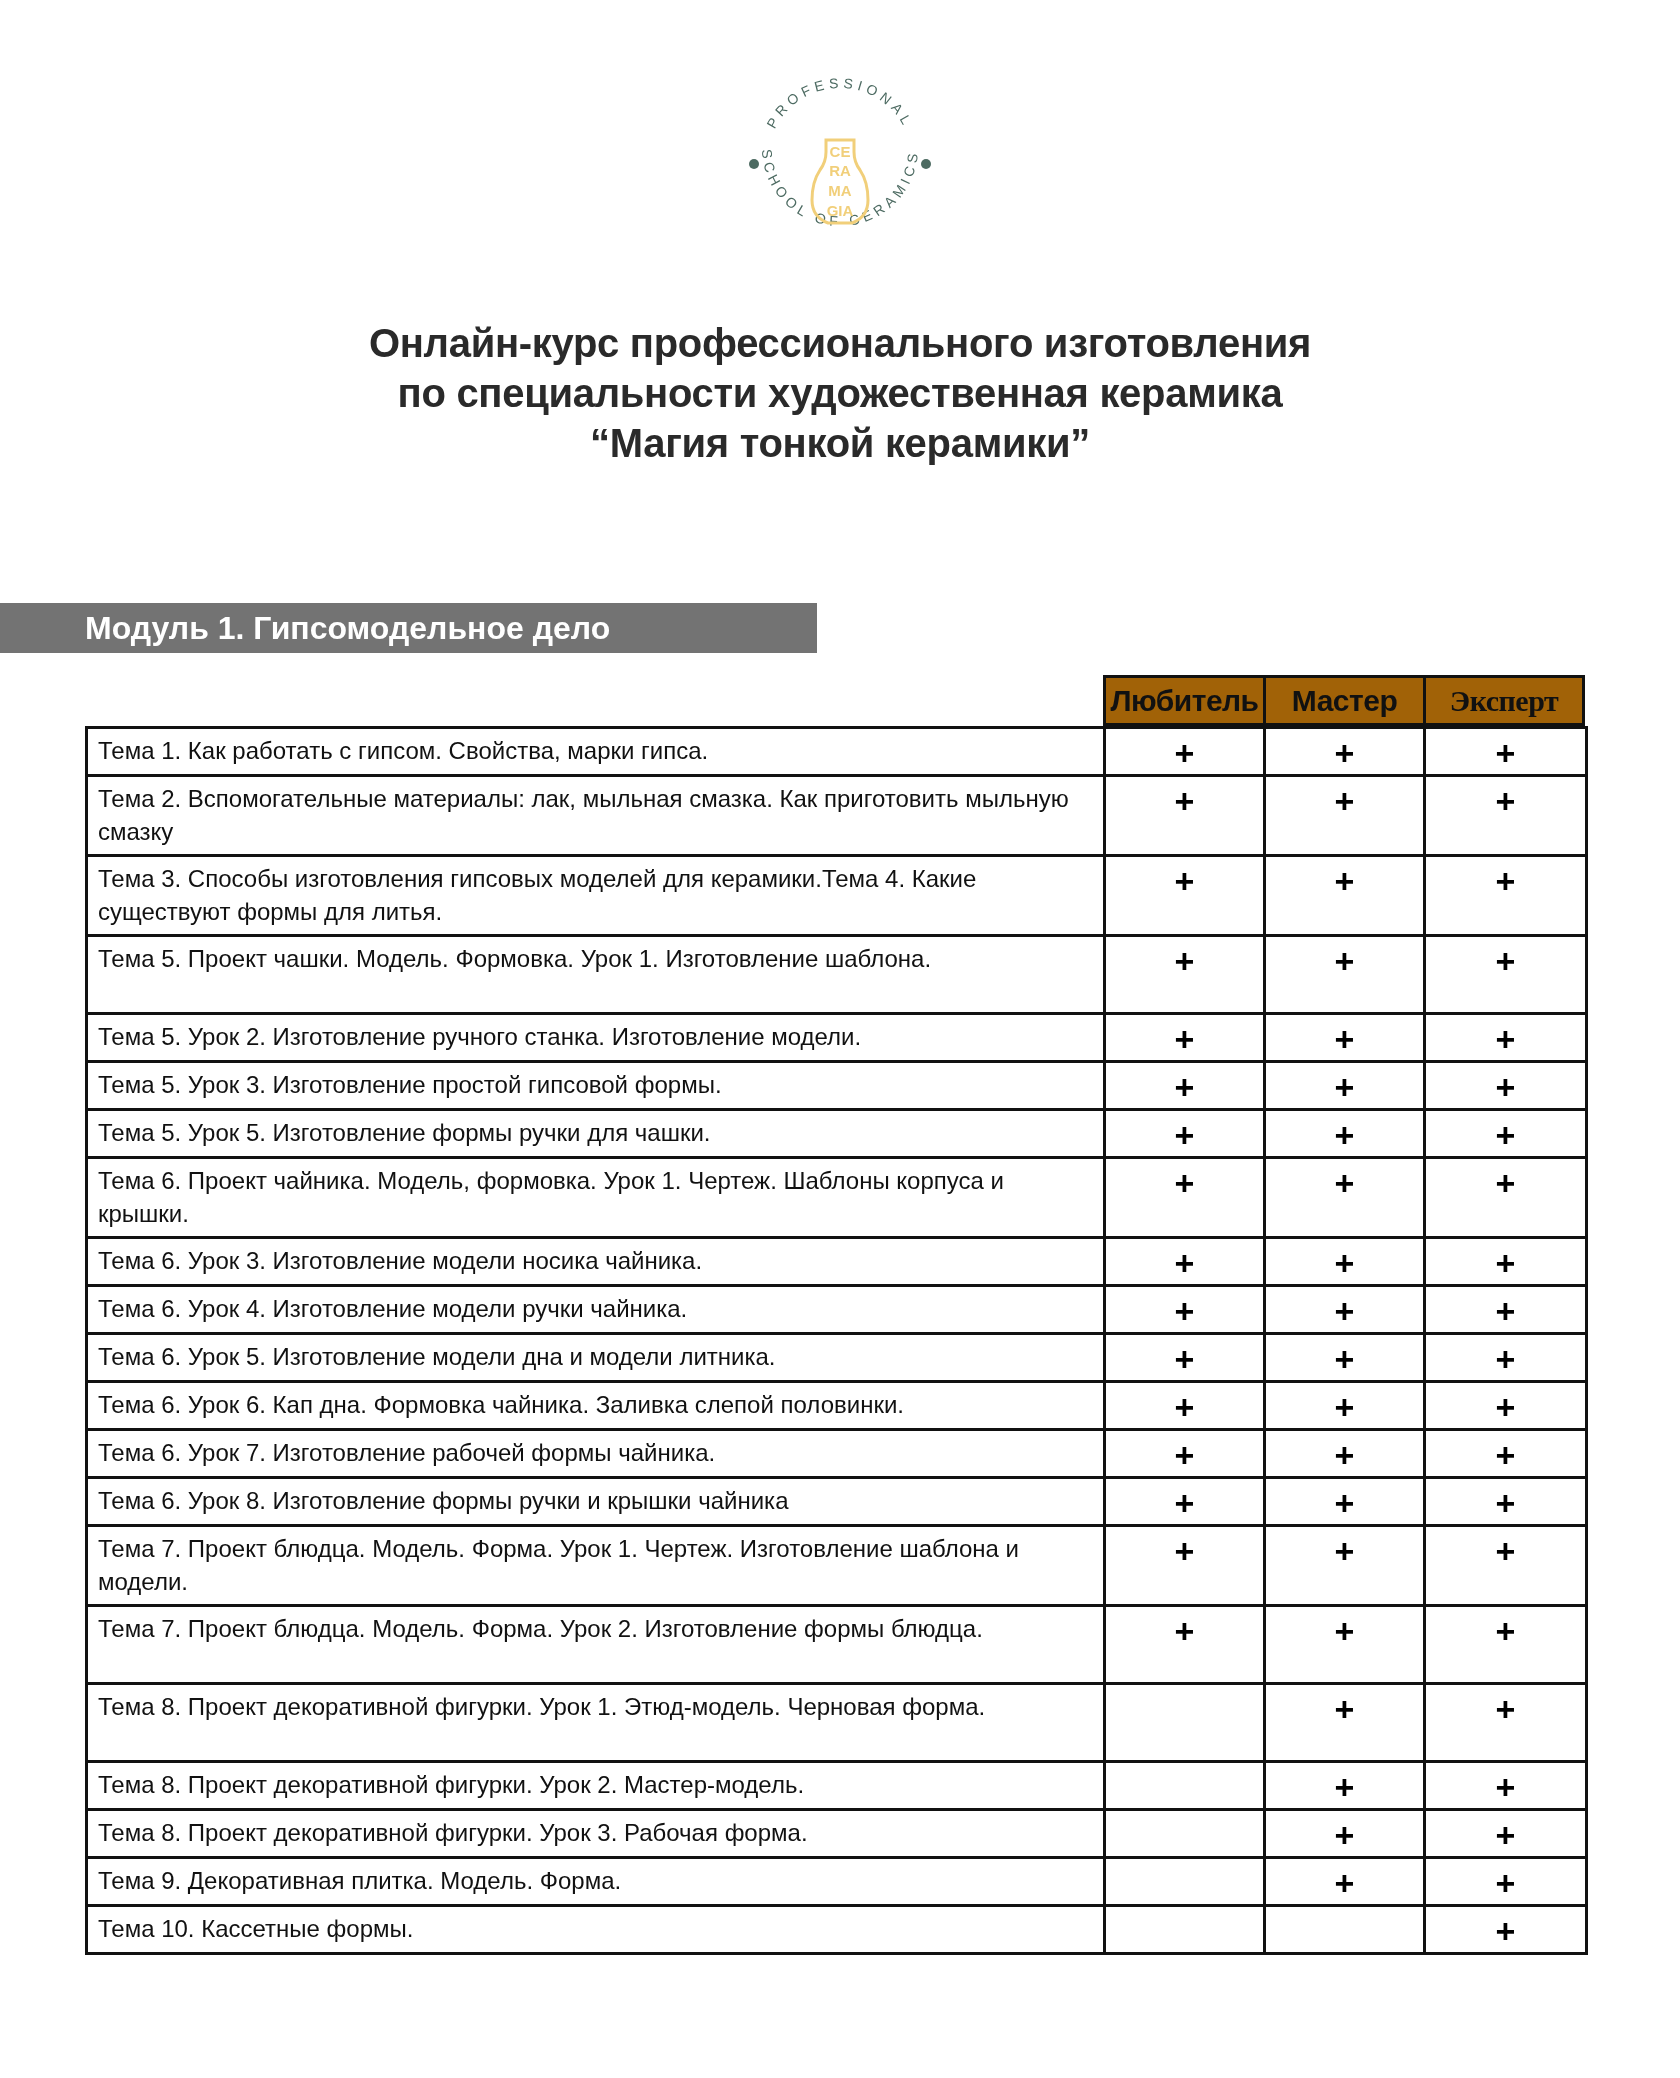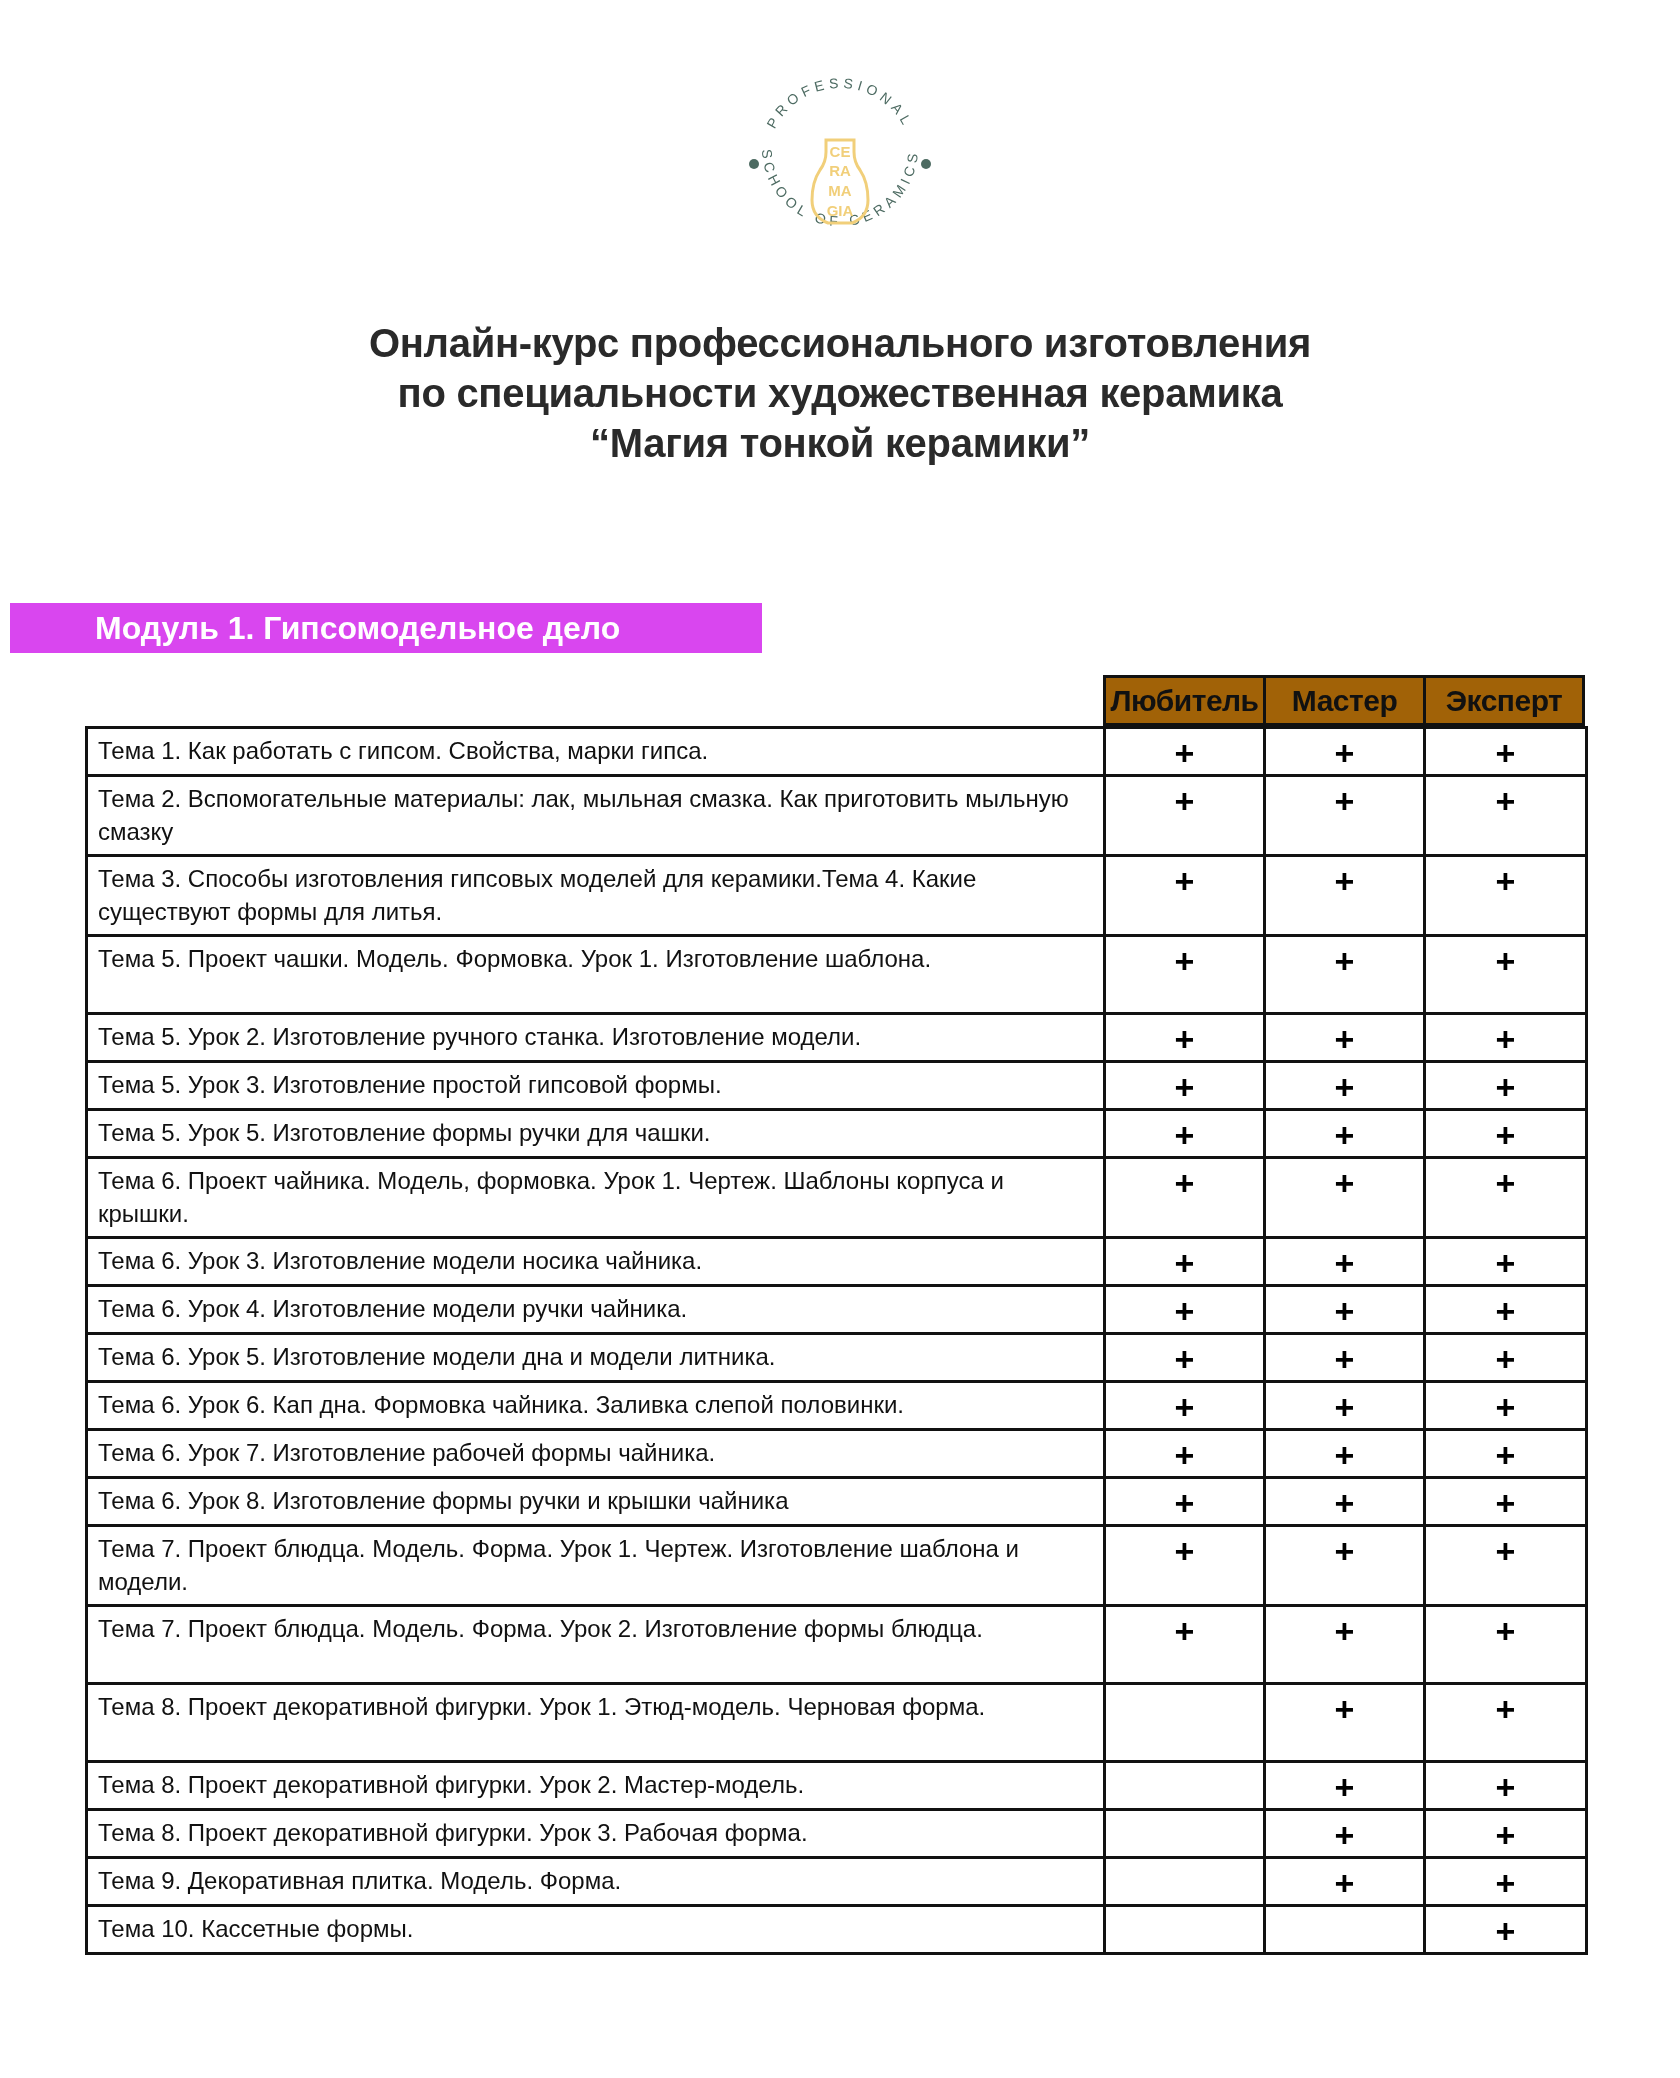--- a/index.html
+++ b/index.html
@@ -10,38 +10,38 @@
 
     .title {
       position: absolute; left: 0; top: 318px; width: 1680px;
       text-align: center; font-family: "Liberation Sans", sans-serif;
       font-weight: bold; font-size: 40px; line-height: 50px; color: #2a2a2a;
       letter-spacing: -0.3px;
     }
     .title div { white-space: nowrap; }
 
     .module-banner {
-      position: absolute; left: 10px; top: 603px; width: 752px; height: 50px;
-      background: #d946ef;
+      position: absolute; left: 0; top: 603px; width: 817px; height: 50px;
+      background: #737373;
       color: #ffffff; font-weight: bold; font-size: 32px; line-height: 50px;
       padding-left: 85px; white-space: nowrap;
     }
 
     .grid { position: absolute; left: 85px; top: 675px; width: 1500px; }
 
     .hdr-row { display: flex; height: 51px; }
     .hdr-spacer { width: 1018px; }
     .hdr-cell {
       width: 160px; height: 51px;
       background: #a16207;
       border: 3px solid #111; border-right: none;
       font-weight: bold; font-size: 30px; line-height: 45px; text-align: center;
       white-space: nowrap; letter-spacing: -0.5px;
     }
-    .hdr-cell:last-child { border-right: 3px solid #111; width: 162px; }
+    .hdr-cell:last-child { border-right: 3px solid #111; width: 162px; font-family: Liberation Serif, serif; }
 
     table { border-collapse: collapse; width: 1500px; table-layout: fixed; }
     td { border: 3px solid #111; vertical-align: top; }
     td.topic {
       width: 1018px; font-size: 24px; line-height: 33px;
       padding: 5px 10px 6px 10px; color: #111;
     }
     td.mark {
       width: 160px; text-align: center; font-weight: bold; font-size: 34px;
       line-height: 40px; padding-top: 4px; color: #000;

